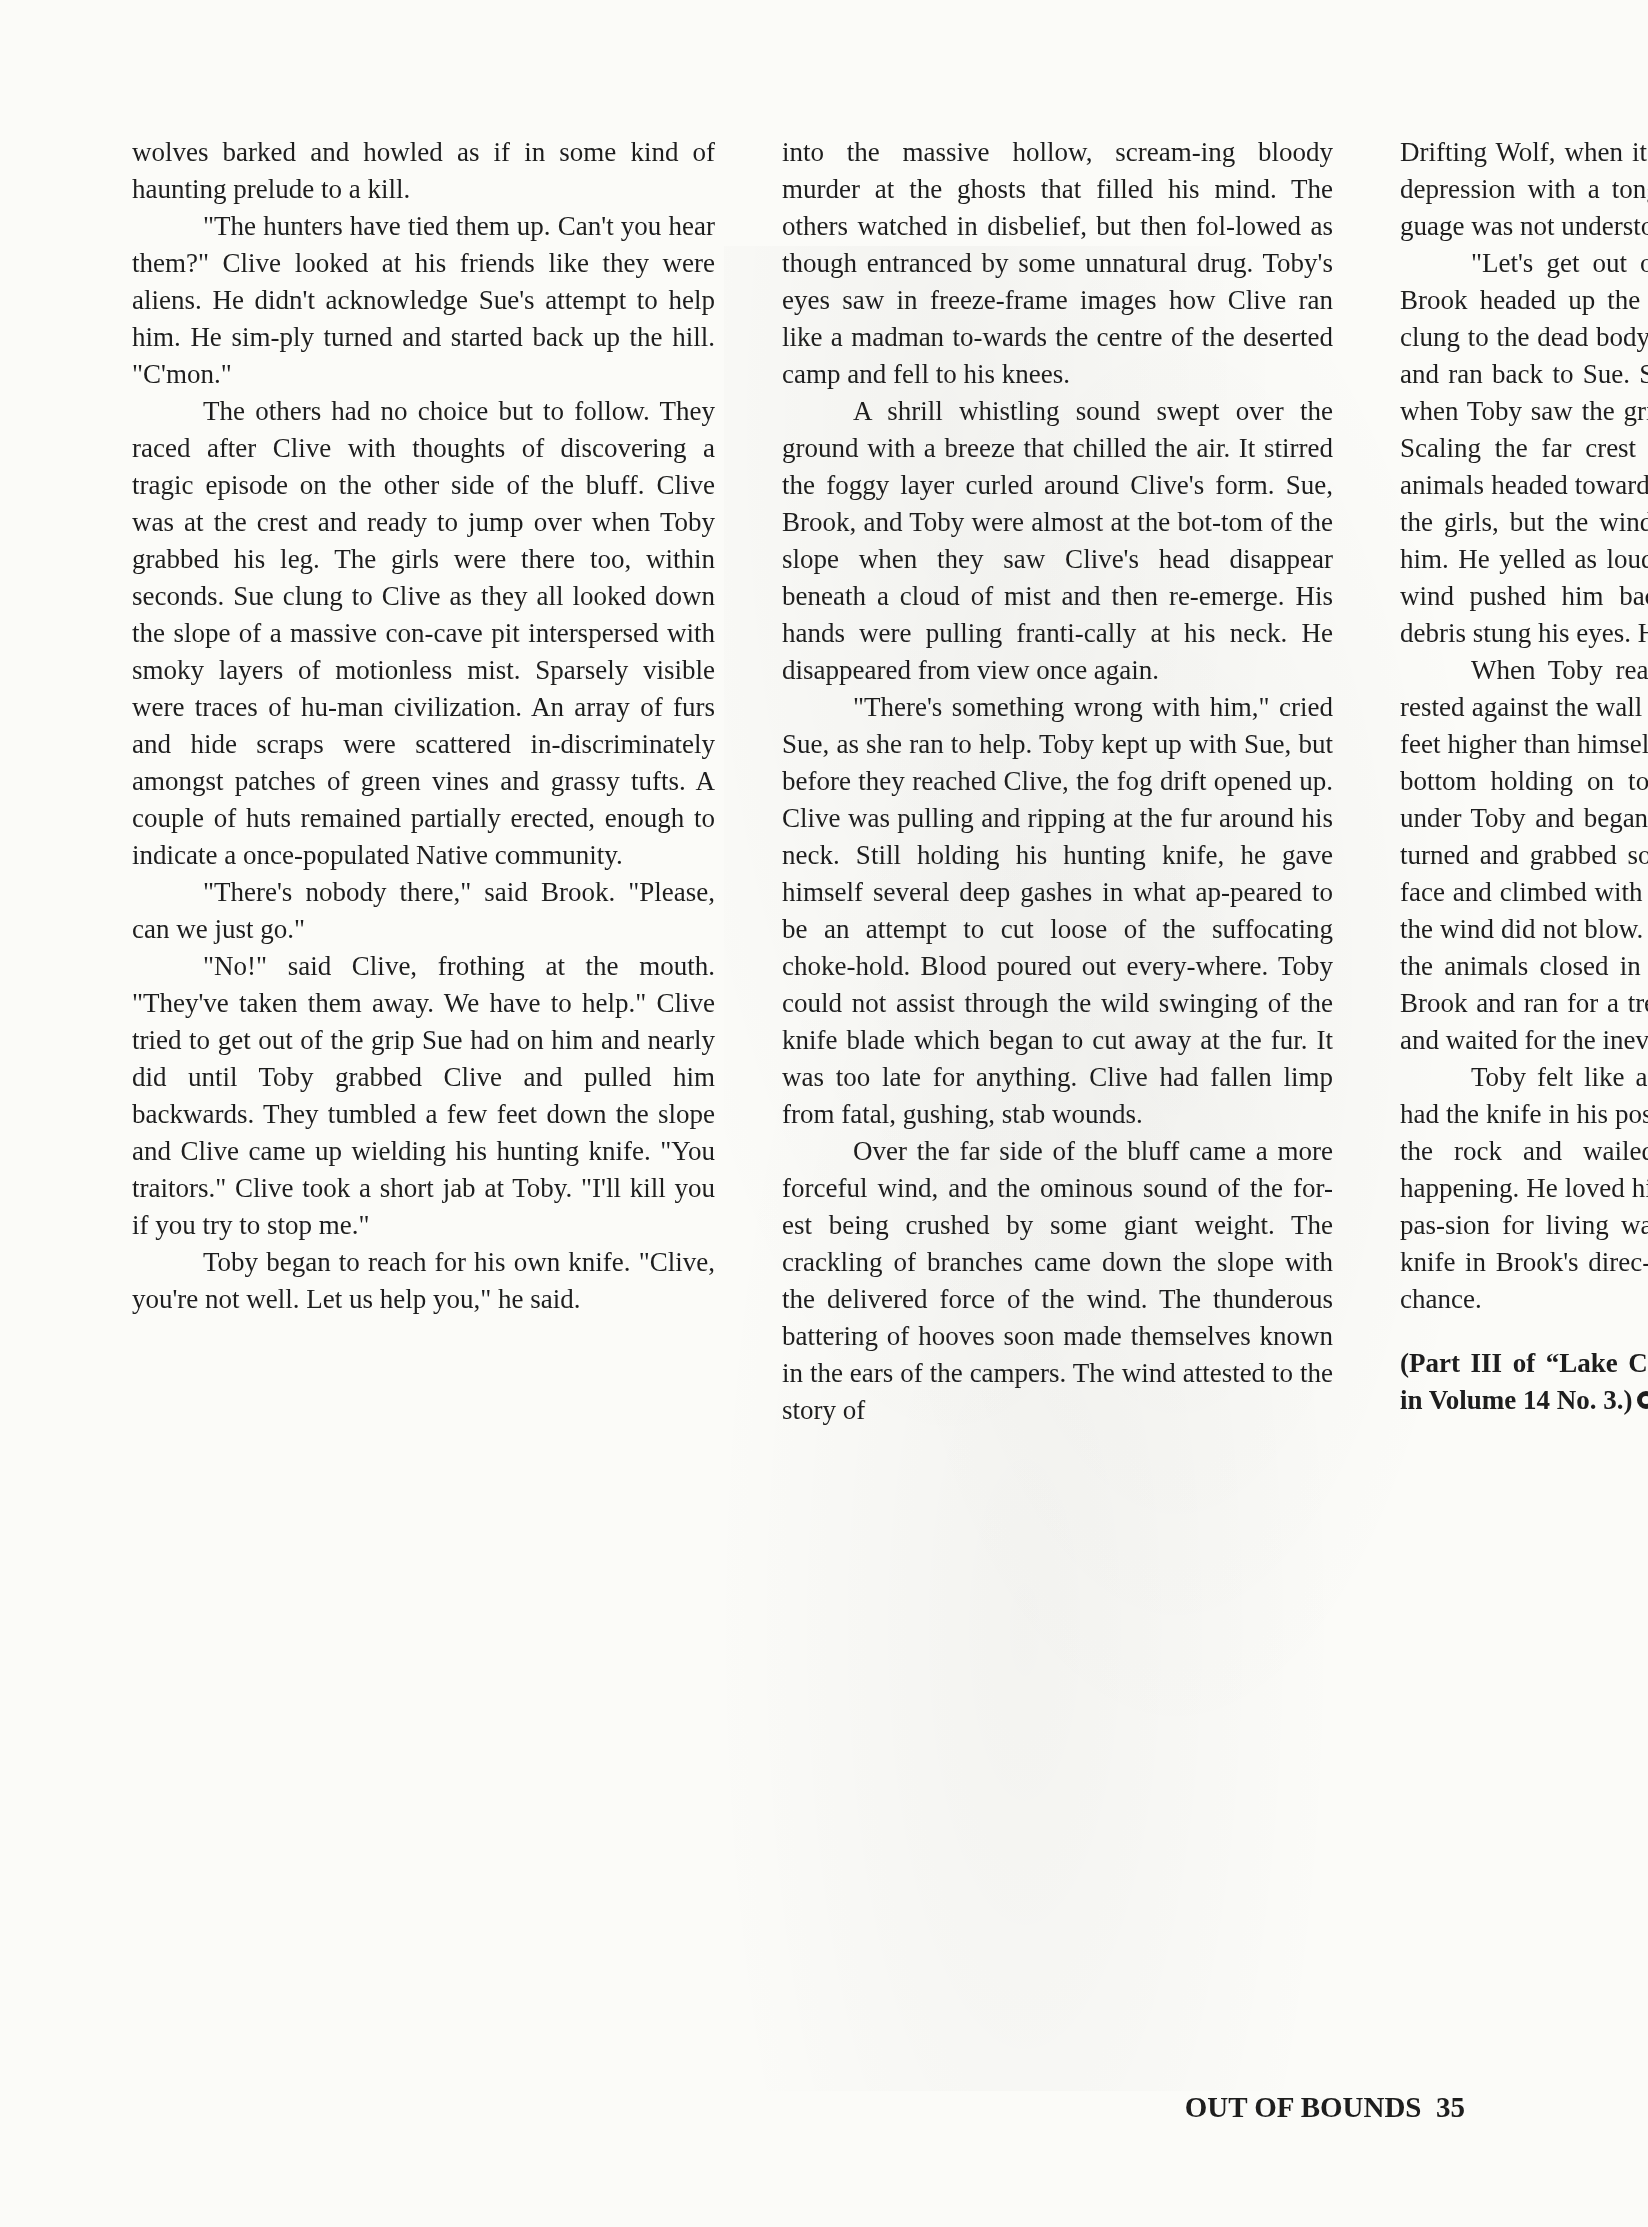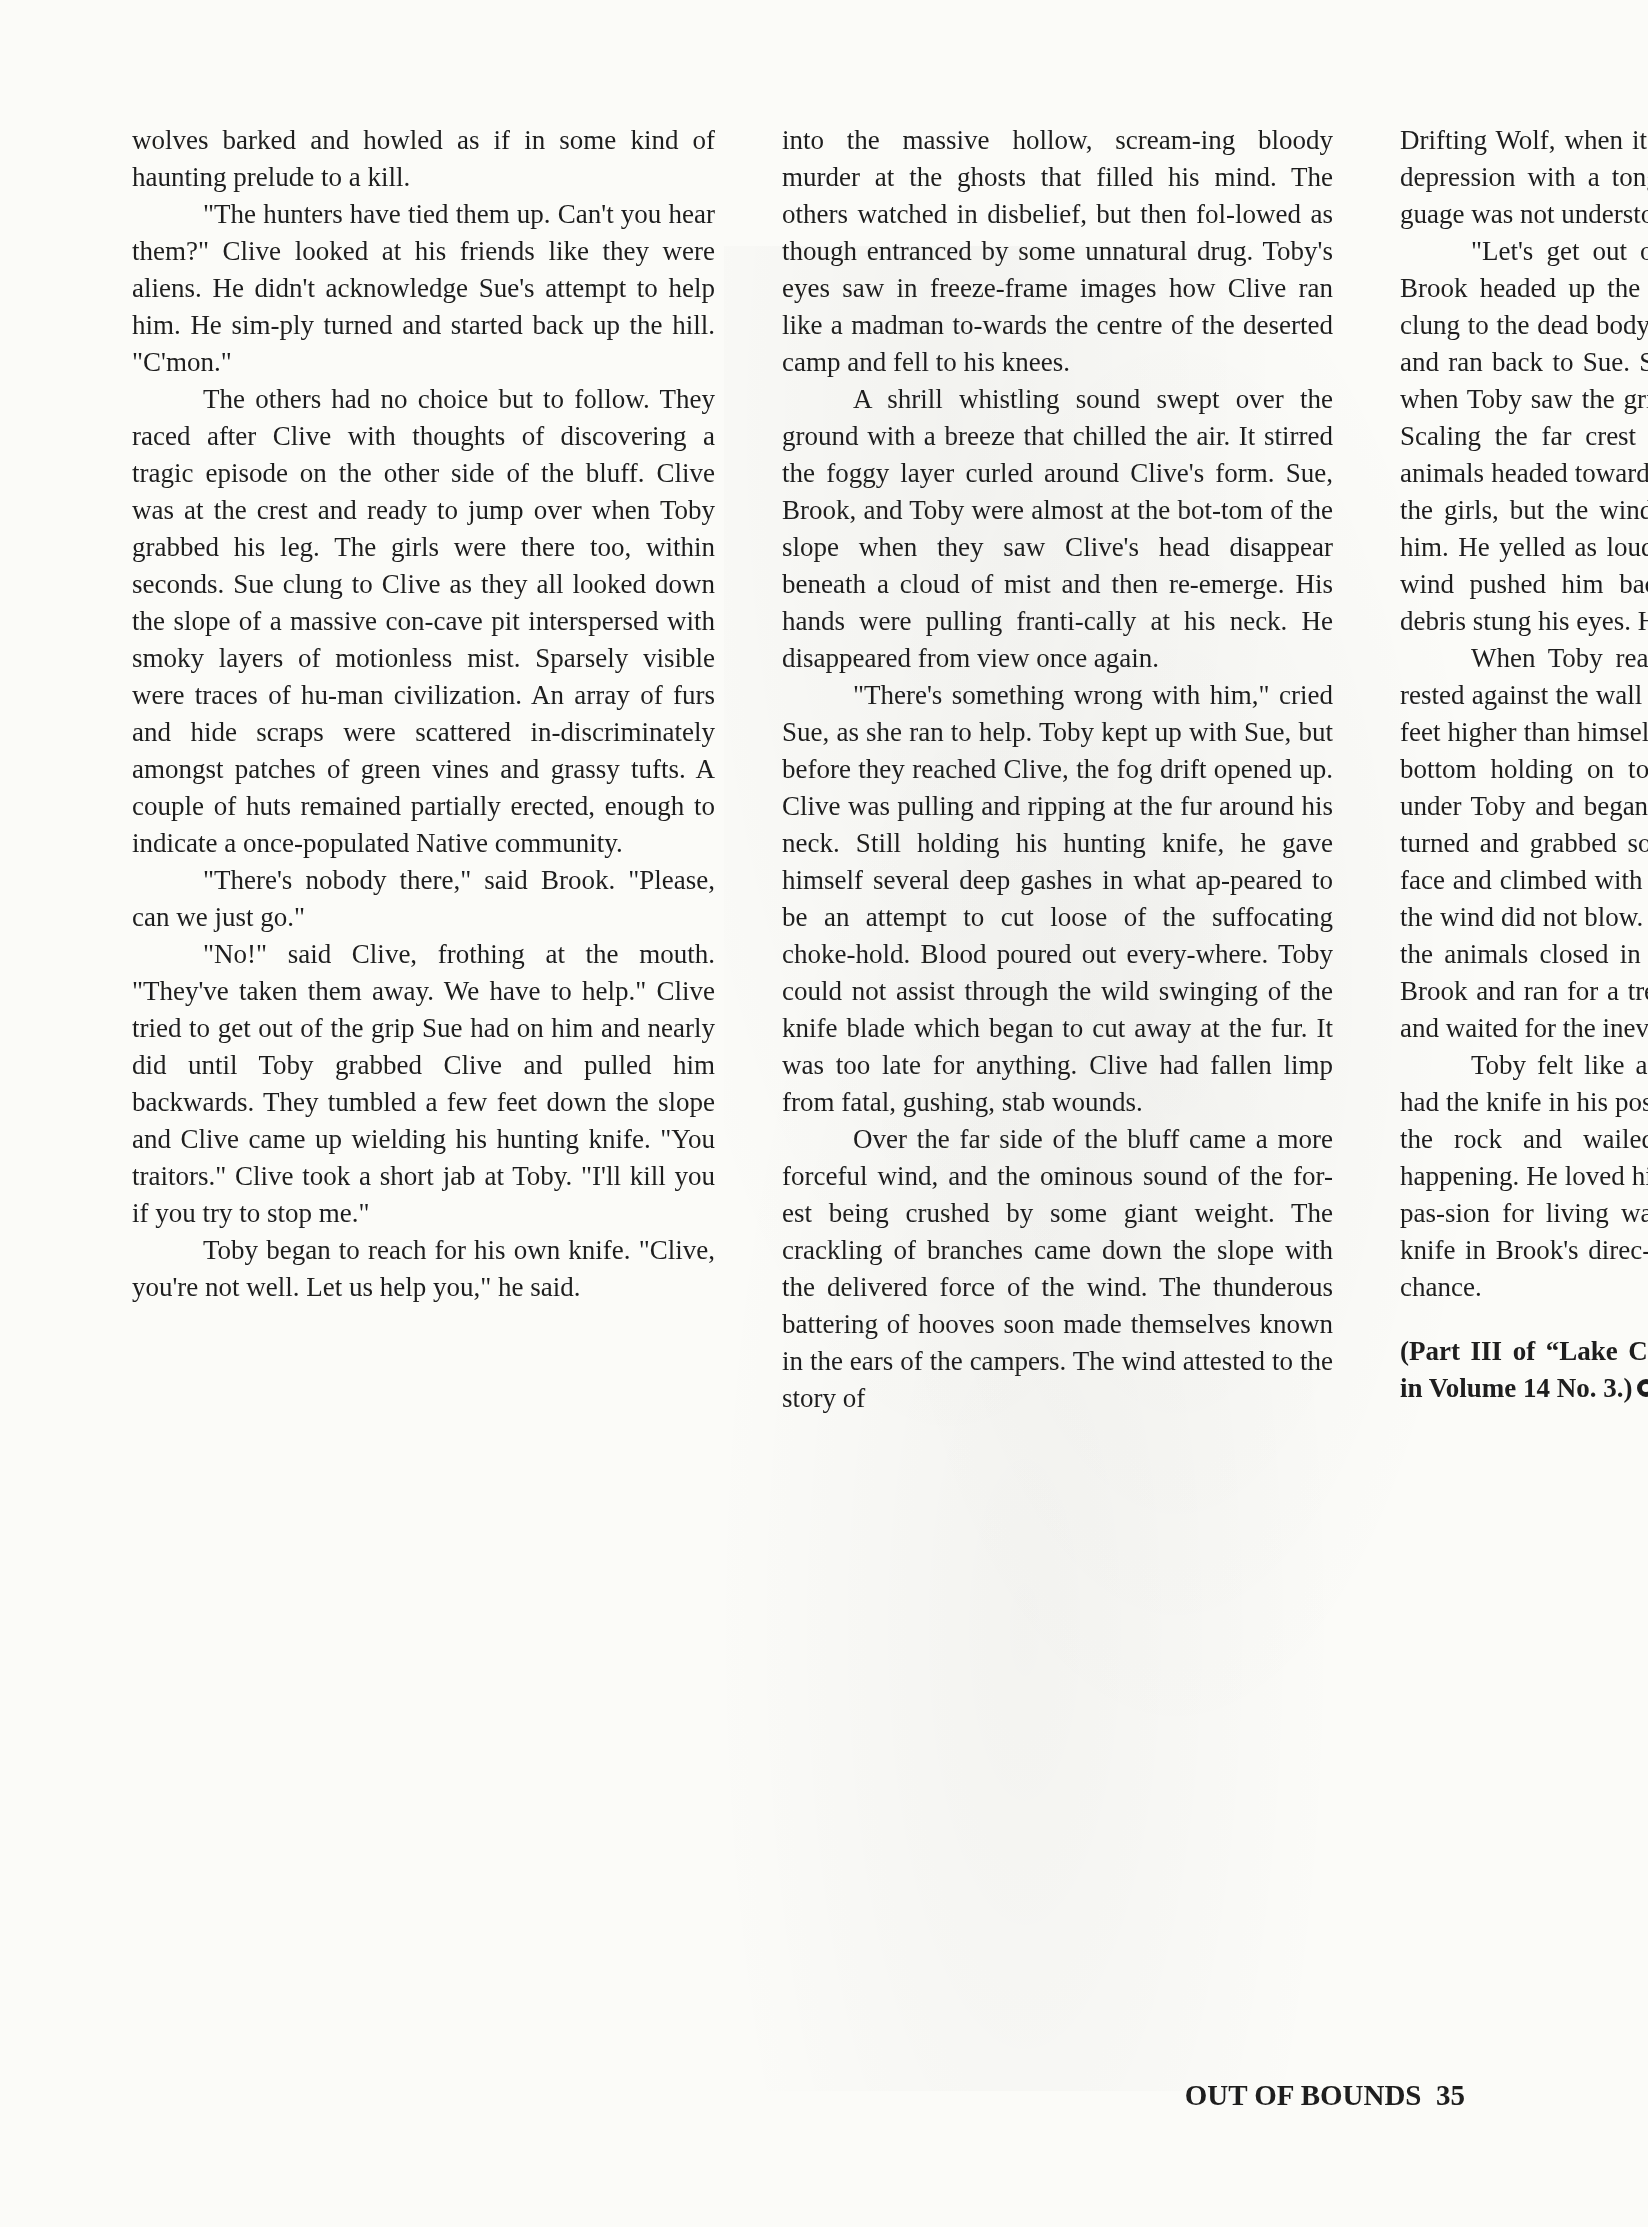--- a/index.html
+++ b/index.html
@@ -13,21 +13,21 @@
   }
   .bleed {
     position: absolute; left: 724px; top: 246px;
     width: 752px; height: 1845px;
     pointer-events: none;
     background:
       radial-gradient(ellipse at 30% 10%, rgba(0,0,0,0.035), transparent 45%),
       radial-gradient(ellipse at 60% 40%, rgba(0,0,0,0.03), transparent 50%),
       radial-gradient(ellipse at 40% 75%, rgba(0,0,0,0.03), transparent 50%);
   }
-  .page { position: absolute; left: 0; top: 0; width: 1649px; height: 1792px; }
+  .page { position: absolute; left: 0; top: 12px; width: 1649px; height: 1792px; }
   .column {
     position: absolute;
     top: 122px;
     width: 430px;
     font-size: 27px;
     line-height: 37px;
     text-align: justify;
     hyphens: manual;
   }
   .col-1 { left: 132px; }

